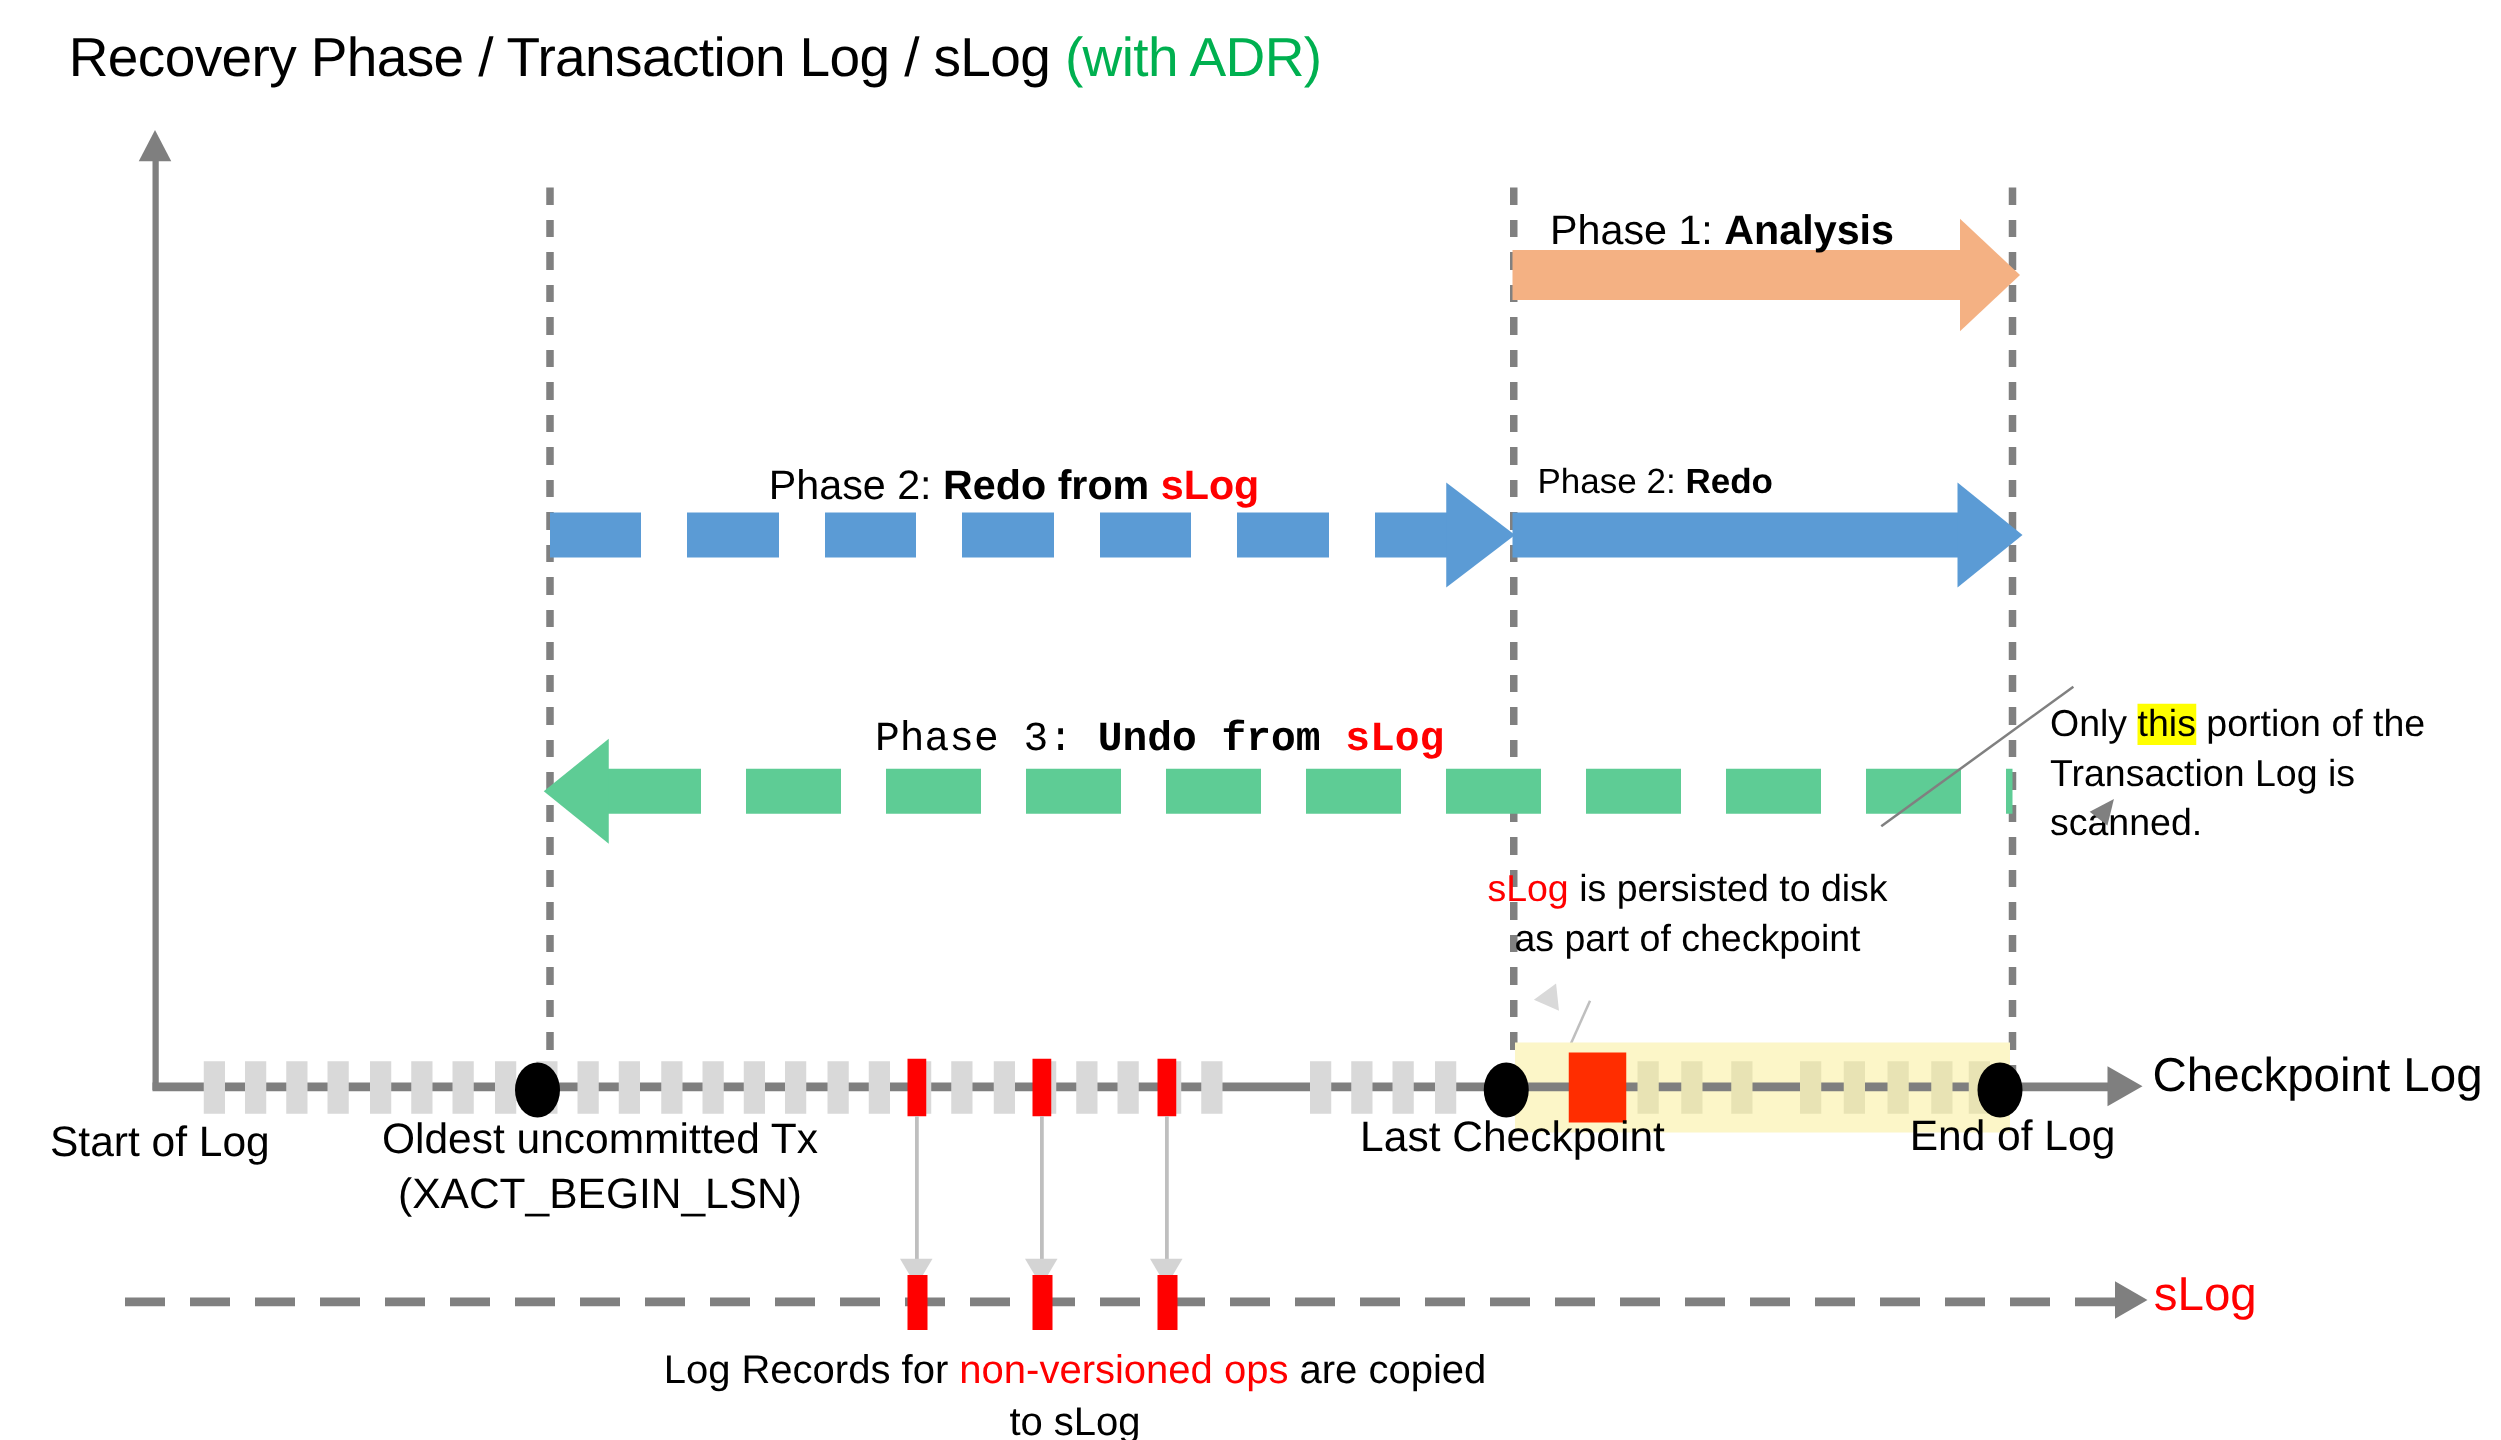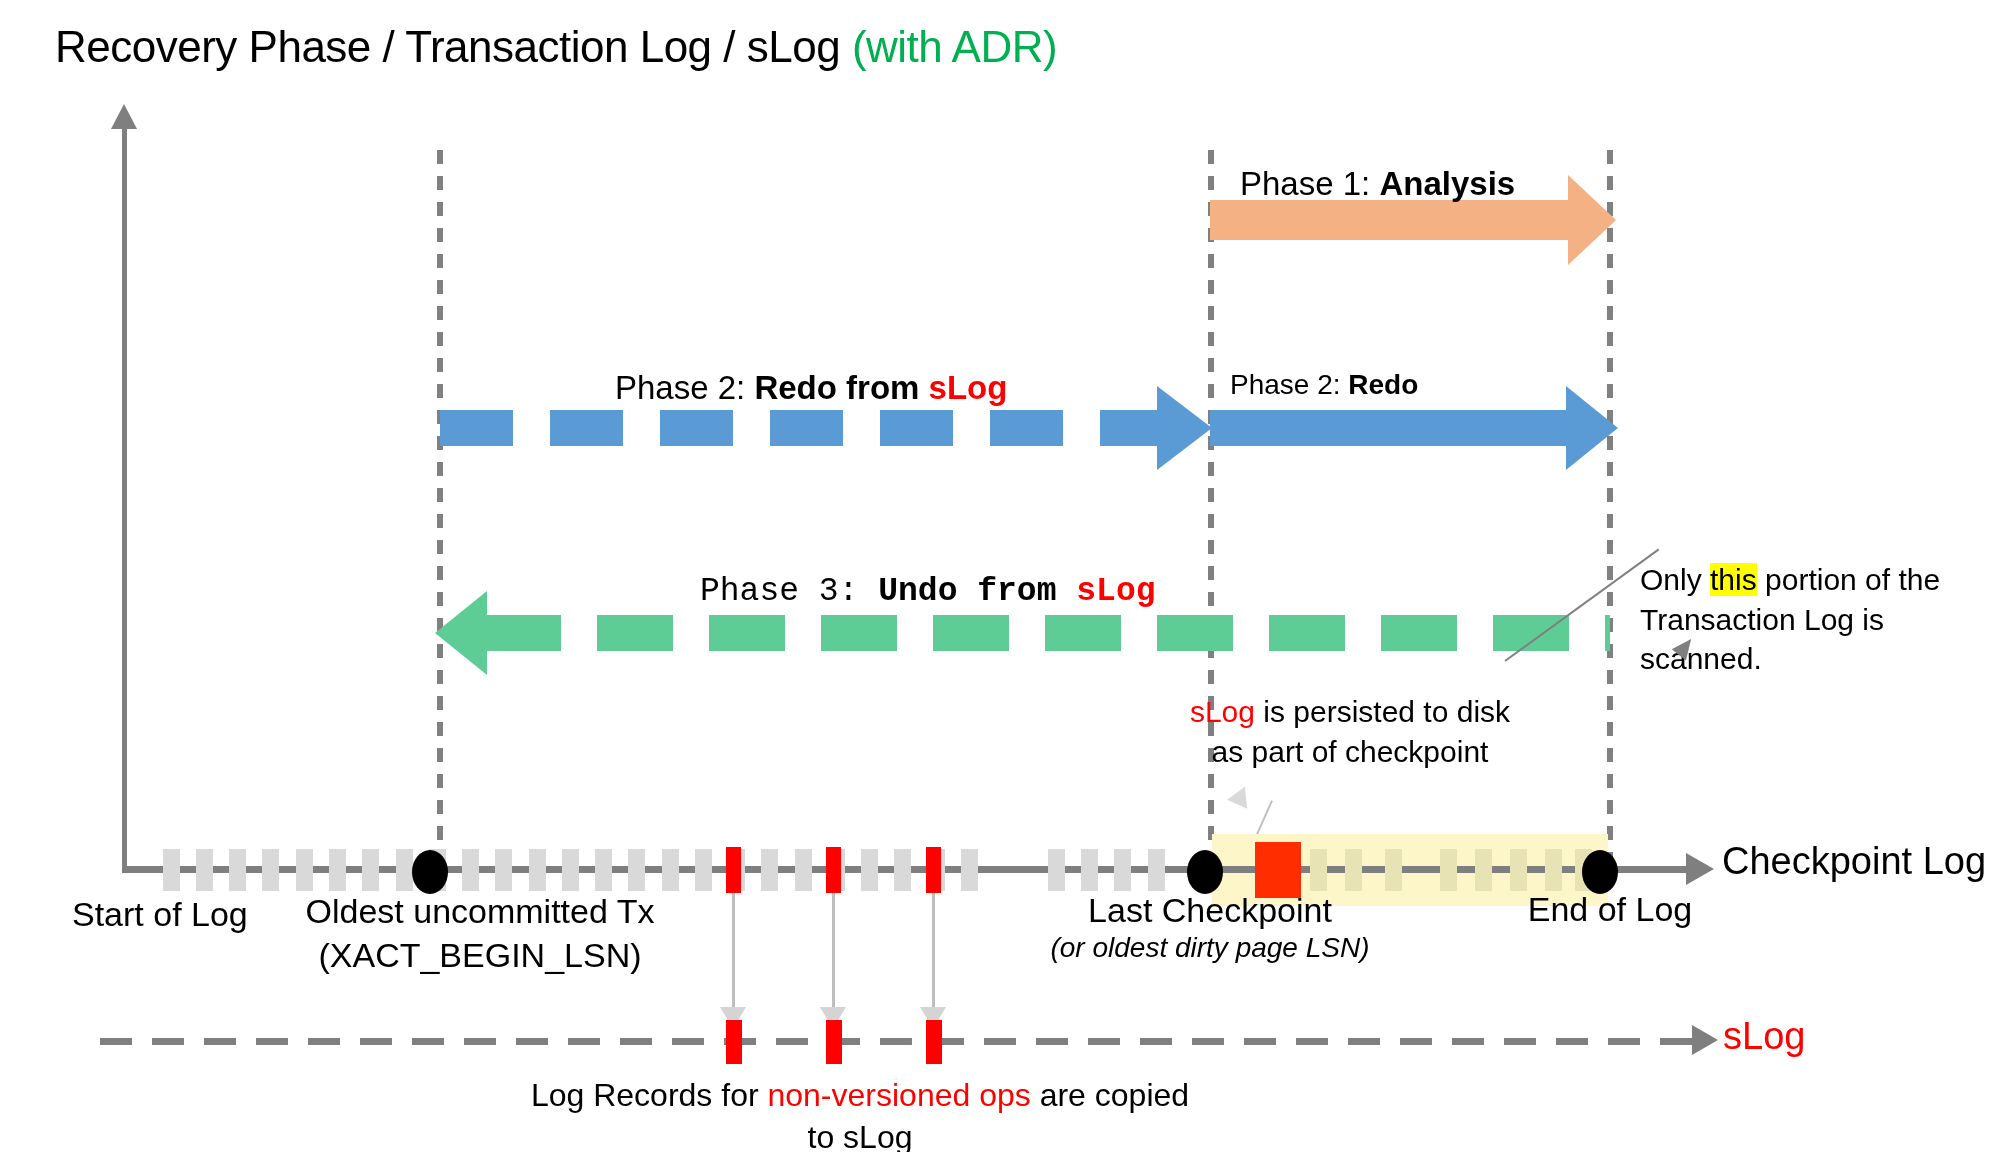--- a/index.html
+++ b/index.html
@@ -85,21 +85,21 @@
       transform:rotate(24deg);transform-origin:bottom center;}
   #lead-ck-head{left:1230px;top:786px;width:0;height:0;
       border-left:11px solid transparent;border-right:11px solid transparent;
       border-bottom:19px solid #D9D9D9;transform:rotate(24deg);}
   #lead-scan{left:1505px;top:660px;width:190px;height:2px;background:#808080;
       transform:rotate(-36deg);transform-origin:left center;}
   #lead-scan-head{left:1676px;top:637px;width:0;height:0;
       border-left:9px solid transparent;border-right:9px solid transparent;
       border-bottom:20px solid #808080;transform:rotate(38deg);}
   
-  #lbl-start{left:40px;top:895px;font-size:34px;white-space:nowrap;margin-left:32px;}
+  #lbl-start{left:40px;top:895px;font-size:34px;white-space:nowrap;}
   #lbl-oldest{left:270px;top:890px;width:420px;text-align:center;font-size:34px;line-height:1.28;}
   #lbl-ckpt{left:1040px;top:890px;width:340px;text-align:center;font-size:34px;line-height:1.2;}
   #lbl-ckpt .sub{font-size:28px;font-style:italic;display:block;line-height:1.22;}
   #lbl-end{left:1470px;top:890px;width:280px;text-align:center;font-size:34px;white-space:nowrap;}
   #lbl-copied{left:520px;top:1075px;width:680px;text-align:center;font-size:32px;line-height:1.3;}
 </style>
 </head>
 <body>
 
 <div class="abs" id="title"><span>Recovery Phase / Transaction Log / sLog </span><span class="adr">(with ADR)</span></div>
@@ -202,16 +202,15 @@
     <div class="abs stick" style="left: 926px;"></div>
   </div>
 
 <div class="abs" id="lbl-start">Start of Log</div>
 <div class="abs" id="lbl-oldest">
   <div>Oldest uncommitted Tx</div>
   <div>(XACT_BEGIN_LSN)</div>
 </div>
 <div class="abs" id="lbl-ckpt">
   <div>Last Checkpoint</div>
-  <span class="sub">(or oldest dirty page LSN)</span>
 </div>
 <div class="abs" id="lbl-end">End of Log</div>
 <div class="abs" id="lbl-copied"><span>Log Records for </span><span class="red">non-versioned ops</span><span> are copied to sLog</span></div>
 
 </body></html>

